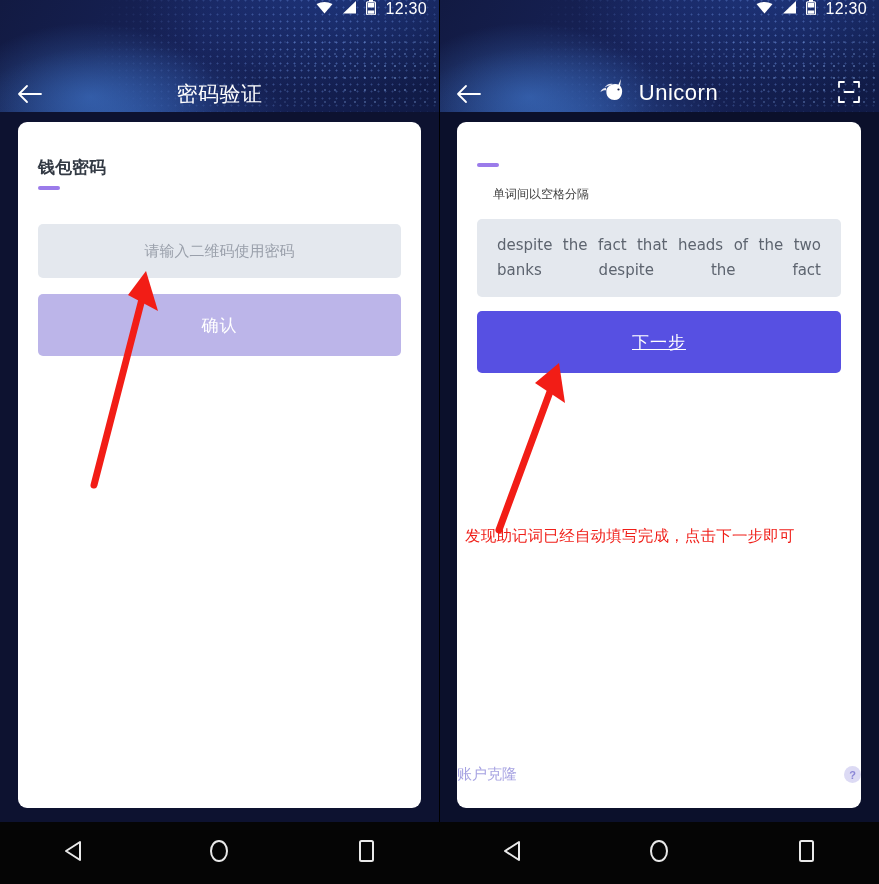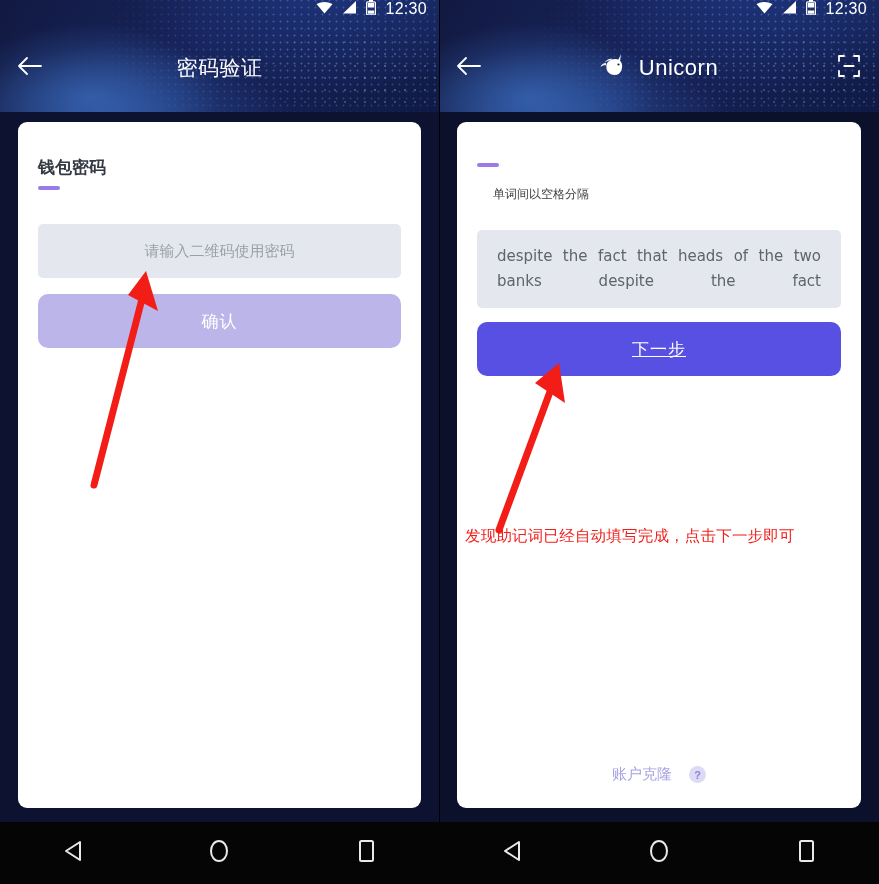--- a/index.html
+++ b/index.html
@@ -63,21 +63,21 @@
     display: flex; align-items: flex-start; justify-content: flex-end;
     gap: 9px; padding-right: 12px;
     color: #fff; font-size: 15px; z-index: 5;
   }
   .si { display: block; }
   .clock { font-size: 16px; letter-spacing: .3px; color: #fff; }
 
   
   .appbar {
     position: absolute; top: 28px; left: 0; right: 0; height: 80px;
-    display: flex; align-items: center; z-index: 5; color: #fff; gap: 37px;
+    display: flex; align-items: flex-end; z-index: 5; color: #fff; gap: 37px;
   }
   .backbtn { width: 60px; display: flex; align-items: center; justify-content: center; }
   .appbar-title {
     flex: 1; text-align: center; font-size: 21px; color: #fff;
     display: flex; align-items: center; justify-content: center; gap: 9px;
     letter-spacing: .5px;
   }
   .appbar-title.brand { font-size: 22px; }
   .appbar-right { width: 60px; display: flex; align-items: center; justify-content: center; }
 
@@ -93,38 +93,38 @@
     background: #9b7bea; margin-top: 7px;
   }
   .hint { font-size: 12px; color: #404040; margin-top: 19px; margin-left: 16px; }
 
   .field {
     margin-top: 34px; height: 54px; background: #e4e8ee; border-radius: 5px;
     display: flex; align-items: center; justify-content: center;
     font-size: 15px; color: #9aa0ab;
   }
   .field.mnemo {
-    margin-top: 27px; height: 78px; display: block;
+    margin-top: 16px; height: 78px; display: block;
     padding: 14px 20px; text-align: justify; text-align-last: justify;
     color: #5d646f; font-size: 15px; line-height: 25px;
     font-family: "DejaVu Sans", sans-serif;
   }
   .btn {
-    margin-top: 14px; height: 54px; border-radius: 10px;
+    margin-top: 14px; height: 62px; border-radius: 5px;
     display: flex; align-items: center; justify-content: center;
     font-size: 17px; color: #fff; letter-spacing: 1px;
     border: none; width: 100%;
     font-family: "Liberation Sans", sans-serif;
   }
   .btn.disabled { background: #bcb5e9; margin-top: 16px; }
   .btn.primary  { background: #5750e2; text-decoration: underline; }
 
   .clone-link {
     position: absolute; left: 0; right: 0; bottom: 24px;
-    display: flex; align-items: center; justify-content: center; gap: 17px;
+    display: flex; align-items: center; justify-content: space-between; gap: 17px;
     font-size: 15px; color: #a7a3e2;
   }
   .qmark {
     width: 17px; height: 17px; border-radius: 50%;
     background: #dcdaf4; color: #8b86d6; font-size: 11px;
     display: flex; align-items: center; justify-content: center;
     font-weight: bold;
   }
 
   

